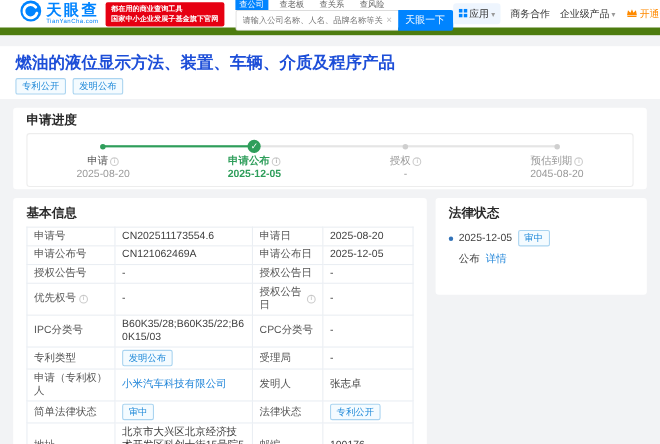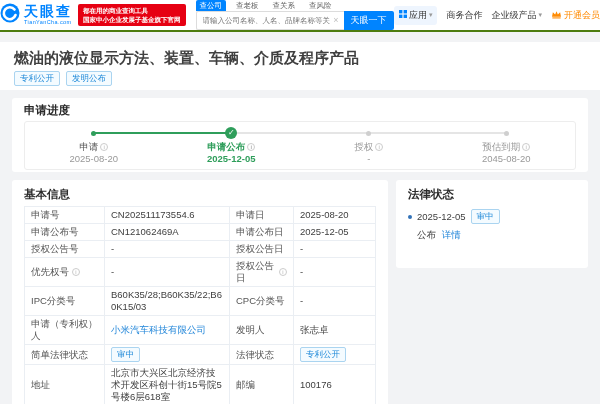--- a/index.html
+++ b/index.html
@@ -4,21 +4,21 @@
 <style>
   * { box-sizing: border-box; }
   html,body { margin:0; padding:0; }
   body {
     width:600px; height:404px; overflow:hidden; position:relative;
     background:#f2f3f5;
     font-family:"Liberation Sans","DejaVu Sans",sans-serif;
     color:#333;
   }
   
-  .header { height:32px; background:#fff; display:flex; align-items:center; padding:0 0; border-bottom:2px solid #4d7c0f; }
+  .header { height:32px; background:#fff; display:flex; align-items:center; padding:0 18px; border-bottom:7px solid #4d7c0f; }
   .logo { display:flex; align-items:center; gap:4px; flex:none; }
   .logo-text { display:flex; flex-direction:column; line-height:1; }
   .brand { font-size:14px; font-weight:bold; color:#0084ff; letter-spacing:2px; }
   .brand-domain { font-size:5.5px; color:#0084ff; margin-top:2px; letter-spacing:.4px; }
   .slogan { background:#e60012; color:#fff; font-size:6.5px; line-height:9px; padding:2px 5px; border-radius:2px; margin-left:6px; font-weight:bold; white-space:nowrap; }
   .search-wrap { margin-left:10px; display:flex; flex-direction:column; flex:none; }
   .search-tabs { display:flex; gap:6px; font-size:7.5px; color:#666; height:11px; align-items:flex-end; }
   .search-tabs .tab { padding:1px 4px 1px; cursor:pointer; line-height:9px; }
   .search-tabs .tab.active { background:#0084ff; color:#fff; border-radius:2px 2px 0 0; }
   .search-row { display:flex; height:19px; }
@@ -26,21 +26,21 @@
   .search-input-box input { border:none; outline:none; flex:1; font-size:7.5px; color:#333; min-width:0; background:transparent; }
   .clear-icon { color:#c0c0c0; font-size:9px; line-height:1; padding:0 1px; }
   .search-btn { width:50px; background:#0084ff; color:#fff; font-size:9px; border:none; border-radius:0 2px 2px 0; cursor:pointer; }
   .nav { margin-left:auto; display:flex; align-items:center; gap:9px; font-size:9px; color:#333; white-space:nowrap; }
   .nav-item { display:flex; align-items:center; gap:2px; cursor:pointer; }
   .nav-apps { background:#eef5fe; padding:3px 5px; border-radius:3px; }
   .caret { font-size:7px; color:#999; }
   .vip { color:#ff8a00; }
   
   .title-block { background:#fff; margin-top:10px; padding:7px 14px 7px; height:48px; }
-  .page-title { font-size:15px; font-weight:bold; color:#404040; line-height:17px; }
+  .page-title { font-size:15px; font-weight:bold; color:#1d4ed8; line-height:17px; }
   .tag-row { margin-top:5px; display:flex; gap:6px; }
   .tag { display:inline-block; font-size:8.5px; color:#1d88d8; border:1px solid #aad4f0; background:#f4fbff; padding:0 5px; border-radius:2px; line-height:13px; white-space:nowrap; }
   
   .progress-card { background:#fff; margin:8px 12px 0; padding:6px 12px 6px; border-radius:3px; height:74px; }
   .section-title { font-size:11.5px; font-weight:bold; color:#2a2a2a; line-height:13px; }
   .timeline-box { margin-top:4px; border:1px solid #ededed; border-radius:3px; position:relative; padding:5px 0 5px; }
   .steps { display:flex; position:relative; z-index:1; }
   .step { flex:1; display:flex; flex-direction:column; align-items:center; }
   .dot-area { height:12px; display:flex; align-items:center; justify-content:center; }
   .dot { width:5px; height:5px; border-radius:50%; }
@@ -248,20 +248,26 @@
             </td>
         <td>-</td>
       </tr>
       <tr>
         <td class="lbl">IPC分类号</td>
         <td>B60K35/28;B60K35/22;B60K15/03</td>
         <td class="lbl">CPC分类号</td>
         <td>-</td>
       </tr>
       <tr>
+        <td class="lbl">专利类型</td>
+        <td><span class="tag">发明公布</span></td>
+        <td class="lbl">受理局</td>
+        <td>-</td>
+      </tr>
+      <tr>
         <td class="lbl">申请（专利权）人</td>
         <td><a class="link">小米汽车科技有限公司</a></td>
         <td class="lbl">发明人</td>
         <td>张志卓</td>
       </tr>
       <tr>
         <td class="lbl">简单法律状态</td>
         <td><span class="tag">审中</span></td>
         <td class="lbl">法律状态</td>
         <td><span class="tag">专利公开</span></td>

